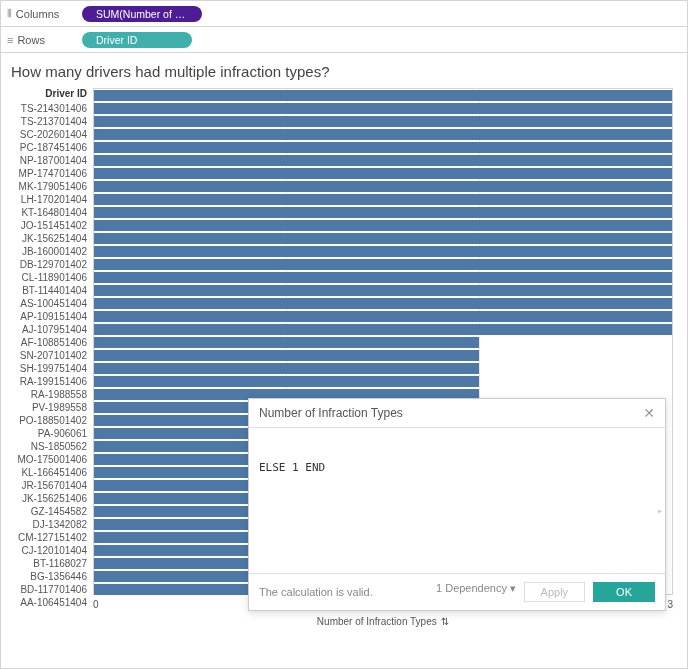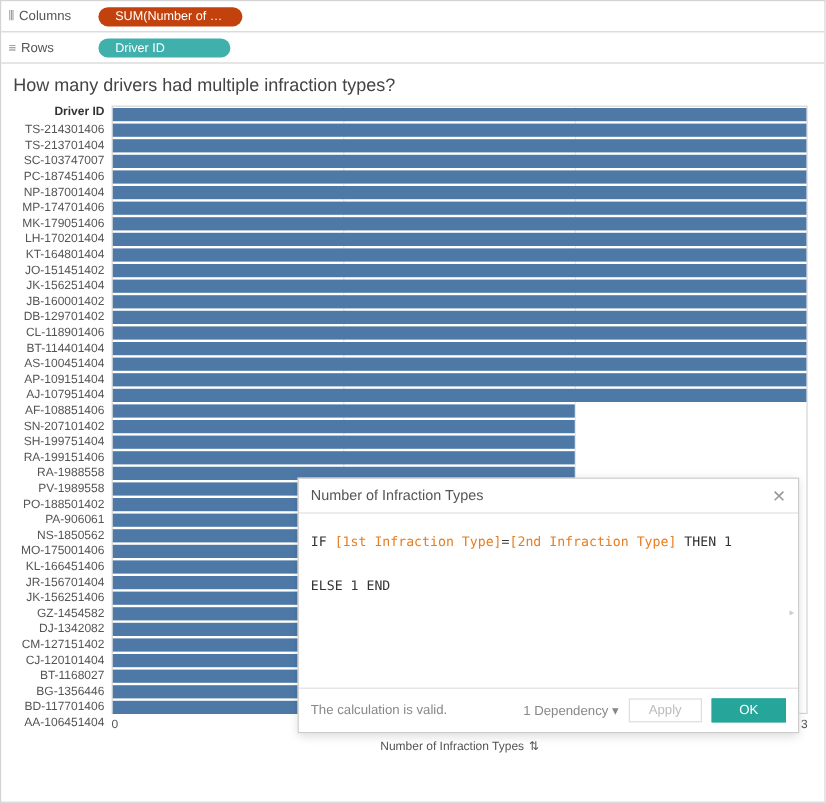--- a/index.html
+++ b/index.html
@@ -1,21 +1,21 @@
 <!DOCTYPE html>
 <html><head>
 <meta charset="utf-8">
 <style>
 * { box-sizing: border-box; margin: 0; padding: 0; }
 body { font-family: -apple-system, BlinkMacSystemFont, "Segoe UI", Arial, sans-serif; font-size: 11px; color: #333; background: #fff; width: 688px; height: 669px; position: relative; border: 1px solid #d4d4d4; }
 .shelf-row { display: flex; align-items: center; border-bottom: 1px solid #d4d4d4; height: 26px; padding: 0 6px; }
 .shelf-label { display: flex; align-items: center; gap: 4px; width: 75px; color: #555; font-size: 11px; }
 .shelf-icon { color: #888; }
 .pill { border-radius: 10px; padding: 2px 14px; font-size: 10.5px; color: #fff; display: inline-block; white-space: nowrap; overflow: hidden; text-overflow: ellipsis; }
-.pill-green { background: #c2410c; max-width: 120px; }
+.pill-green { background: #4c1d95; max-width: 120px; }
 .pill-teal { background: #3fb0ac; width: 110px; }
 .viz-title { font-size: 15px; color: #444; padding: 10px 10px 4px 10px; }
 .chart-wrap { display: flex; padding: 4px 14px 0 0; position: relative; }
 .yaxis-header { font-size: 10px; font-weight: 700; text-align: right; padding-right: 6px; color: #333; height: 14px; width: 92px; }
 .labels-col { width: 92px; display: flex; flex-direction: column; }
 .labels-col .lbl { height: 13.7px; line-height: 13.7px; font-size: 10px; text-align: right; padding-right: 6px; color: #555; white-space: nowrap; }
 .bars-col { flex: 1; position: relative; }
 .bars-area { border: 1px solid #d4d4d4; position: relative; height: 507px; }
 .bar-row { height: 13.7px; display: flex; align-items: center; }
 .bar { height: 11px; background: #4e79a7; }
@@ -27,21 +27,21 @@
 .sort-icon { font-size: 10px; }
 .dialog { position: absolute; left: 247px; top: 397px; width: 418px; height: 213px; background: #fff; border: 1px solid #ccc; box-shadow: 0 2px 8px rgba(0,0,0,0.15); display: flex; flex-direction: column; }
 .dialog-header { display: flex; justify-content: space-between; align-items: center; padding: 6px 10px; border-bottom: 1px solid #e0e0e0; font-size: 12px; color: #555; }
 .dialog-close { cursor: pointer; color: #999; font-size: 14px; }
 .dialog-body { flex: 1; padding: 14px 10px; font-family: Consolas, Monaco, monospace; font-size: 11px; color: #333; line-height: 1.9; position: relative; }
 .dialog-body .kw { color: #333; }
 .dialog-body .field { color: #e67e22; }
 .dialog-drag { position: absolute; right: 2px; top: 50%; color: #ccc; font-size: 10px; }
 .dialog-footer { display: flex; align-items: center; justify-content: space-between; padding: 8px 10px; border-top: 1px solid #e0e0e0; }
 .valid-msg { font-size: 11px; color: #888; }
-.footer-right { display: flex; align-items: center; gap: 8px; }
+.footer-right { display: flex; align-items: flex-start; gap: 8px; }
 .dep-link { font-size: 11px; color: #888; cursor: pointer; }
 .btn { border: 1px solid #ccc; padding: 3px 16px; font-size: 11px; cursor: pointer; background: #fff; }
 .btn-apply { color: #bbb; border-color: #ddd; }
 .btn-ok { background: #26a69a; color: #fff; border-color: #26a69a; padding: 3px 22px; }
 </style>
 </head>
 <body>
 
 <div class="shelf-row">
   <span class="shelf-label">
@@ -60,21 +60,21 @@
 </div>
 
 <div class="viz-title">How many drivers had multiple infraction types?</div>
 
 <div class="chart-wrap">
   <div class="labels-col">
     <div class="yaxis-header">Driver ID</div>
     <div id="labels-holder">
         <div class="lbl" style="height: 13px; line-height: 13px;">TS-214301406</div>
         <div class="lbl" style="height: 13px; line-height: 13px;">TS-213701404</div>
-        <div class="lbl" style="height: 13px; line-height: 13px;">SC-103747007</div>
+        <div class="lbl" style="height: 13px; line-height: 13px;">SC-202601404</div>
         <div class="lbl" style="height: 13px; line-height: 13px;">PC-187451406</div>
         <div class="lbl" style="height: 13px; line-height: 13px;">NP-187001404</div>
         <div class="lbl" style="height: 13px; line-height: 13px;">MP-174701406</div>
         <div class="lbl" style="height: 13px; line-height: 13px;">MK-179051406</div>
         <div class="lbl" style="height: 13px; line-height: 13px;">LH-170201404</div>
         <div class="lbl" style="height: 13px; line-height: 13px;">KT-164801404</div>
         <div class="lbl" style="height: 13px; line-height: 13px;">JO-151451402</div>
         <div class="lbl" style="height: 13px; line-height: 13px; text-align: right;">JK-156251404</div>
         <div class="lbl" style="height: 13px; line-height: 13px;">JB-160001402</div>
         <div class="lbl" style="height: 13px; line-height: 13px;">DB-129701402</div>
@@ -246,23 +246,20 @@
     </div>
   </div>
 </div>
 
 <div class="dialog">
   <div class="dialog-header">
     <span>Number of Infraction Types</span>
     <span class="dialog-close">✕</span>
   </div>
   <div class="dialog-body">
-    <div>
-      <span class="kw">IF </span><span class="field">[1st Infraction Type]</span><span class="kw">=</span><span class="field">[2nd Infraction Type]</span><span class="kw"> THEN 1</span>
-    </div>
     <div style="height:8px;"></div>
     <div style="height:8px;"></div>
     <div>
       <span class="kw">ELSE 1 END</span>
     </div>
     <span class="dialog-drag">▸</span>
   </div>
   <div class="dialog-footer">
     <span class="valid-msg">The calculation is valid.</span>
     <div class="footer-right">

